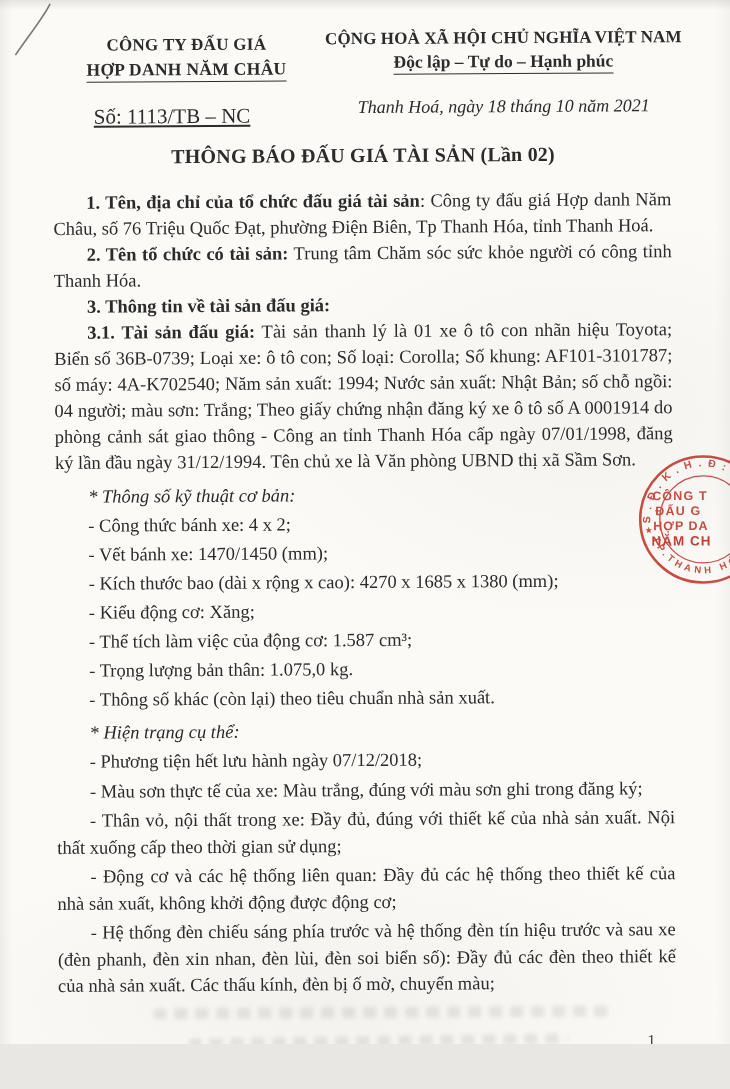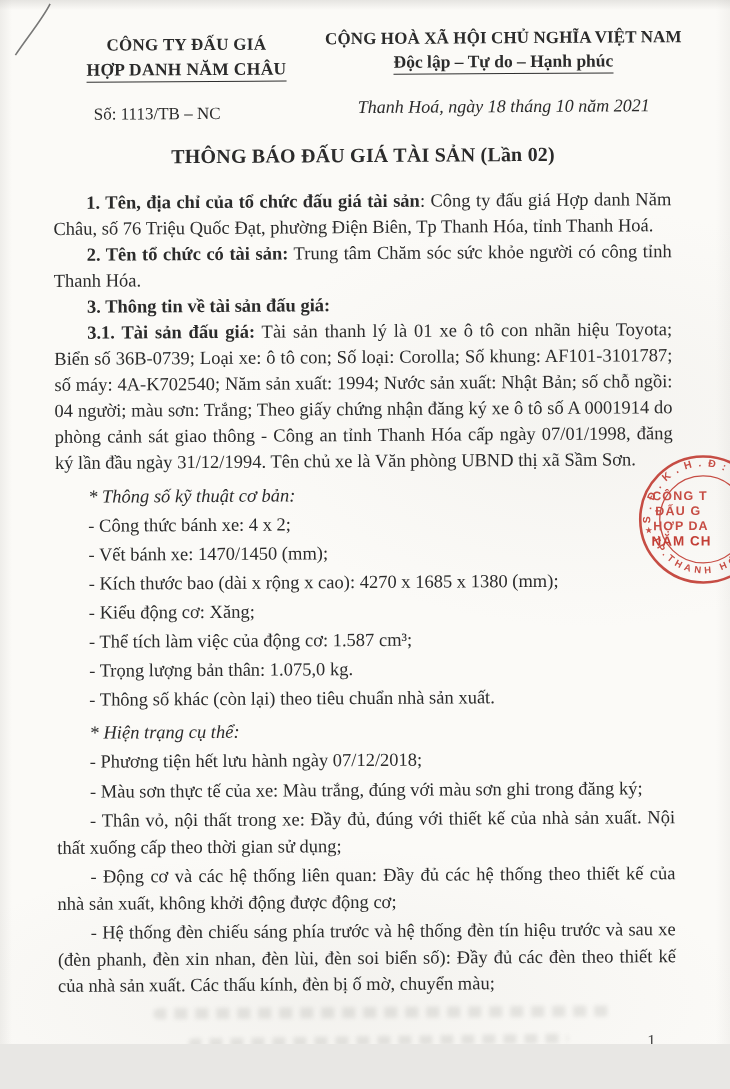--- a/index.html
+++ b/index.html
@@ -16,21 +16,21 @@
     font-family:"Liberation Serif","DejaVu Serif",serif;
     color:#2b2b2b;
   }
   .scan-content{position:absolute;inset:0;transform:rotate(-0.35deg);transform-origin:365px 480px;}
 
   
   .org-block{position:absolute;left:78px;top:34px;width:222px;text-align:center;}
   .org-line1{font-weight:bold;font-size:17px;letter-spacing:.3px;white-space:nowrap;}
   .org-line2{font-weight:bold;font-size:17.5px;letter-spacing:.3px;white-space:nowrap;margin-top:4px;}
   .org-line2 span{border-bottom:1.7px solid #2e2e2e;padding-bottom:2px;}
-  .doc-number{position:absolute;left:96px;top:103px;font-size:17px;white-space:nowrap;}
+  .doc-number{position:absolute;left:96px;top:103px;font-size:21px;white-space:nowrap;text-decoration:underline;}
 
   .nat-block{position:absolute;left:318px;top:29px;width:376px;text-align:center;}
   .motto1{font-weight:bold;font-size:17px;white-space:nowrap;letter-spacing:.1px;}
   .motto2{font-weight:bold;font-size:17.5px;white-space:nowrap;margin-top:3px;}
   .motto2 span{border-bottom:1.7px solid #2e2e2e;padding-bottom:2px;}
   .place-date{position:absolute;left:318px;top:97px;width:376px;text-align:center;
     font-style:italic;font-size:18px;white-space:nowrap;}
 
   .doc-title{position:absolute;left:0;top:144px;width:730px;text-align:center;
     font-weight:bold;font-size:20px;letter-spacing:.2px;}

